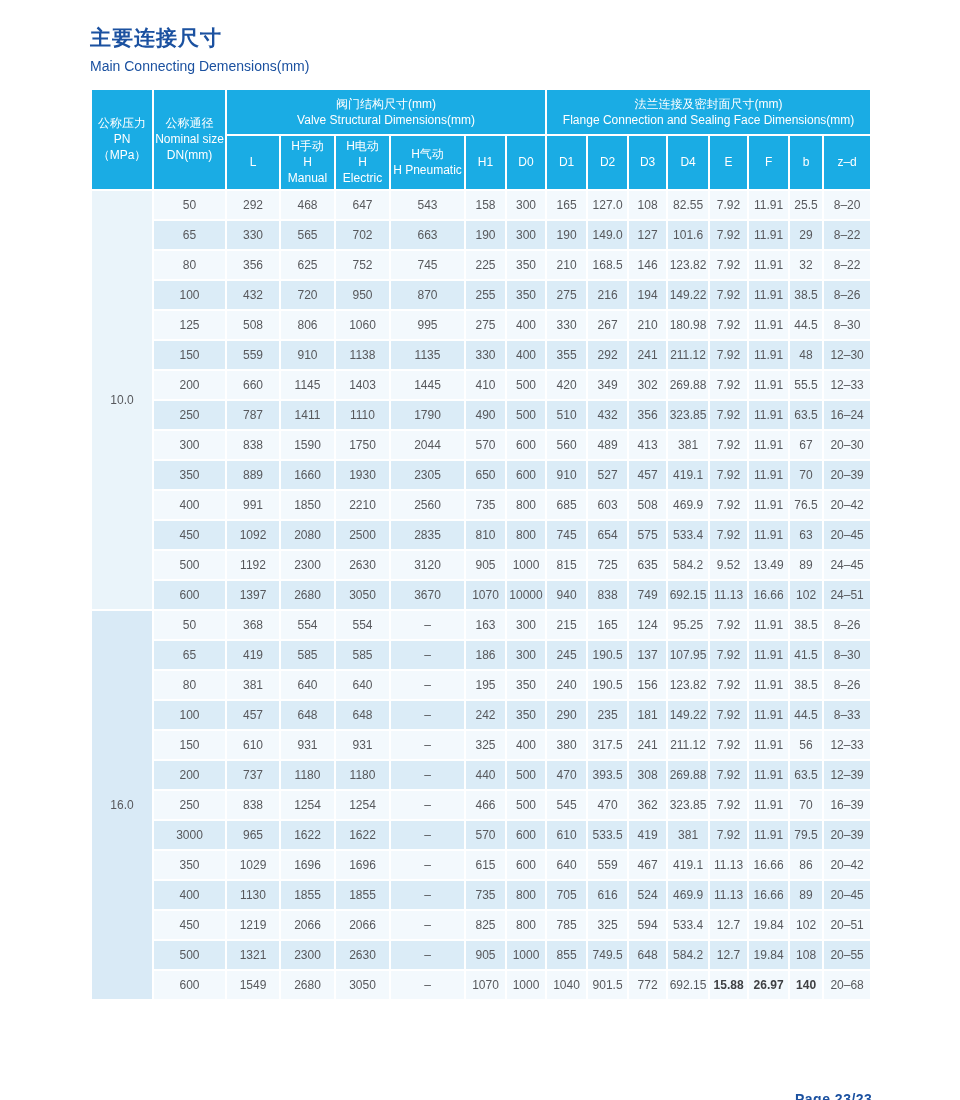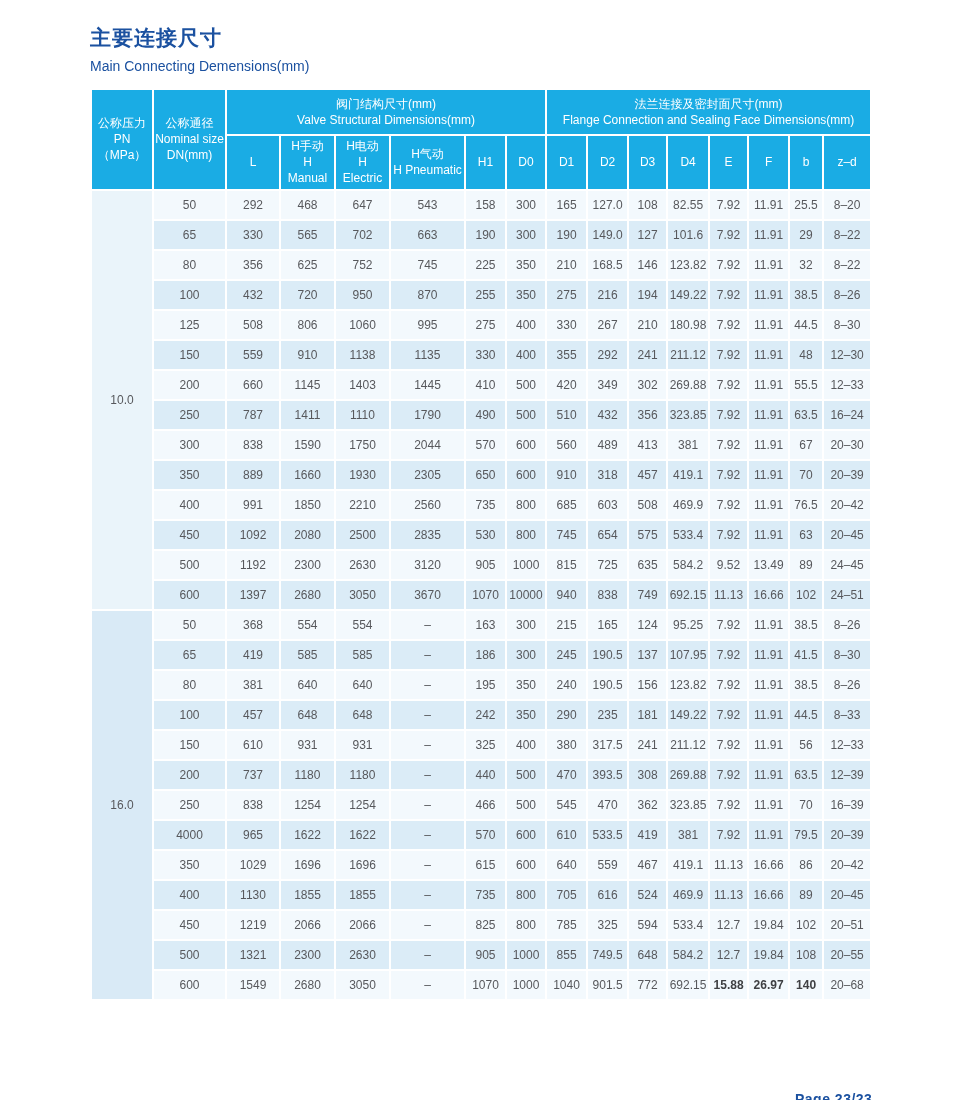--- a/index.html
+++ b/index.html
@@ -281,21 +281,21 @@
         </tr>
         <tr class="r-blue">
           <td>350</td>
           <td>889</td>
           <td>1660</td>
           <td>1930</td>
           <td>2305</td>
           <td>650</td>
           <td>600</td>
           <td>910</td>
-          <td>318</td>
+          <td>527</td>
           <td>457</td>
           <td>419.1</td>
           <td>7.92</td>
           <td>11.91</td>
           <td>70</td>
           <td>20–39</td>
         </tr>
         <tr class="r-light">
           <td>400</td>
           <td>991</td>
@@ -312,21 +312,21 @@
           <td>11.91</td>
           <td>76.5</td>
           <td>20–42</td>
         </tr>
         <tr class="r-blue">
           <td>450</td>
           <td>1092</td>
           <td>2080</td>
           <td>2500</td>
           <td>2835</td>
-          <td>530</td>
+          <td>810</td>
           <td>800</td>
           <td>745</td>
           <td>654</td>
           <td>575</td>
           <td>533.4</td>
           <td>7.92</td>
           <td>11.91</td>
           <td>63</td>
           <td>20–45</td>
         </tr>
@@ -478,21 +478,21 @@
           <td>545</td>
           <td>470</td>
           <td>362</td>
           <td>323.85</td>
           <td>7.92</td>
           <td>11.91</td>
           <td>70</td>
           <td>16–39</td>
         </tr>
         <tr class="r-blue">
-          <td>4000</td>
+          <td>3000</td>
           <td>965</td>
           <td>1622</td>
           <td>1622</td>
           <td>–</td>
           <td>570</td>
           <td>600</td>
           <td>610</td>
           <td>533.5</td>
           <td>419</td>
           <td>381</td>

